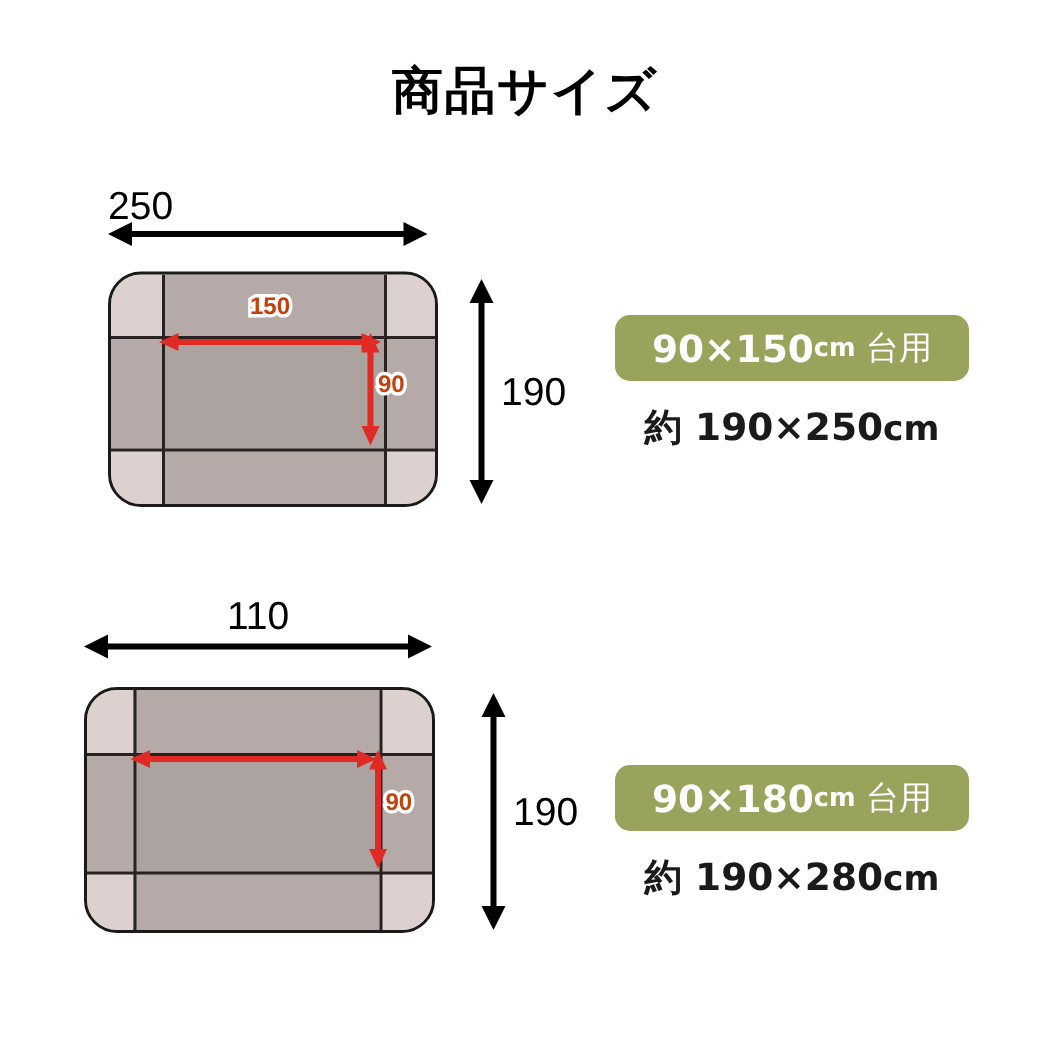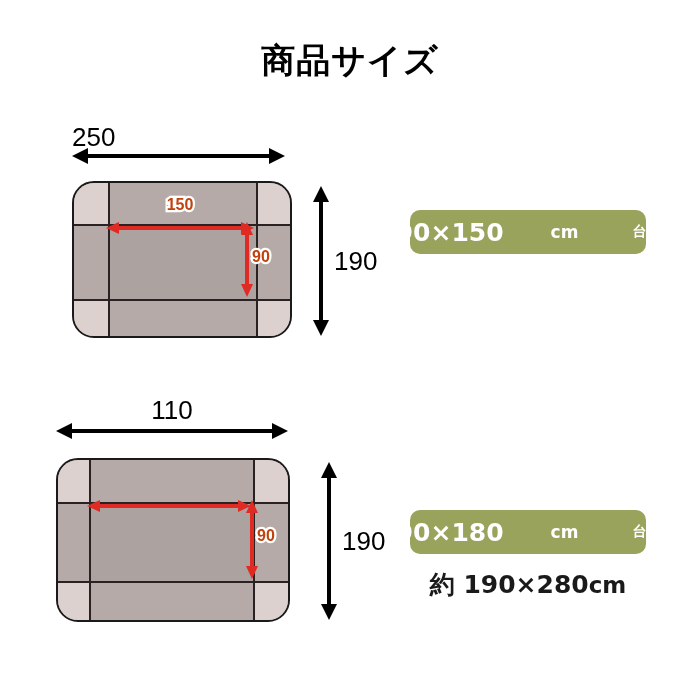--- a/index.html
+++ b/index.html
@@ -192,29 +192,28 @@
     background: #9AA35C;
     border-radius: 10px;
     color: #ffffff;
     display: flex;
     align-items: center;
     justify-content: center;
     font-size: 25px;
     font-weight: bold;
     white-space: nowrap;
     font-family: "DejaVu Sans", "Liberation Sans", sans-serif;
-    gap: 47px;
   }
   .badge .unit {
     font-size: 17px;
     font-weight: bold;
   }
   .badge .suffix {
-    font-size: 14px;
-    font-weight: bold;
+    font-size: 22px;
+    font-weight: normal;
     margin-left: 7px;
   }
   .sub-size {
     margin-top: 14px;
     width: 236px;
     text-align: center;
     font-size: 25px;
     font-weight: bold;
     color: #1a1a1a;
     white-space: nowrap;
@@ -279,20 +278,23 @@
     </div>
     <div class="red-label" style="left:252px; top:248px;">90</div>
   </div>
 
   <div class="info-panel" style="left:410px; top:210px;">
     <div class="badge">
       <span>90×150</span>
         <span class="unit">cm</span>
         <span class="suffix">台用</span>
     </div>
+    <div class="sub-size">
+      <span>約</span>&nbsp;<span>190×250</span><span class="unit-small">cm</span>
+    </div>
   </div>
 
   <div class="diagram-block" style="left:0; top:0; width:400px; height:700px;">
 
     <div class="dim-label" style="left:56px; top:395px; width:232px; text-align:center;">110</div>
     <div class="dim-arrow-h" style="left:56px; top:420px; width:232px;">
       <div class="shaft"></div>
         <div class="head-l"></div>
         <div class="head-r"></div>
     </div>

